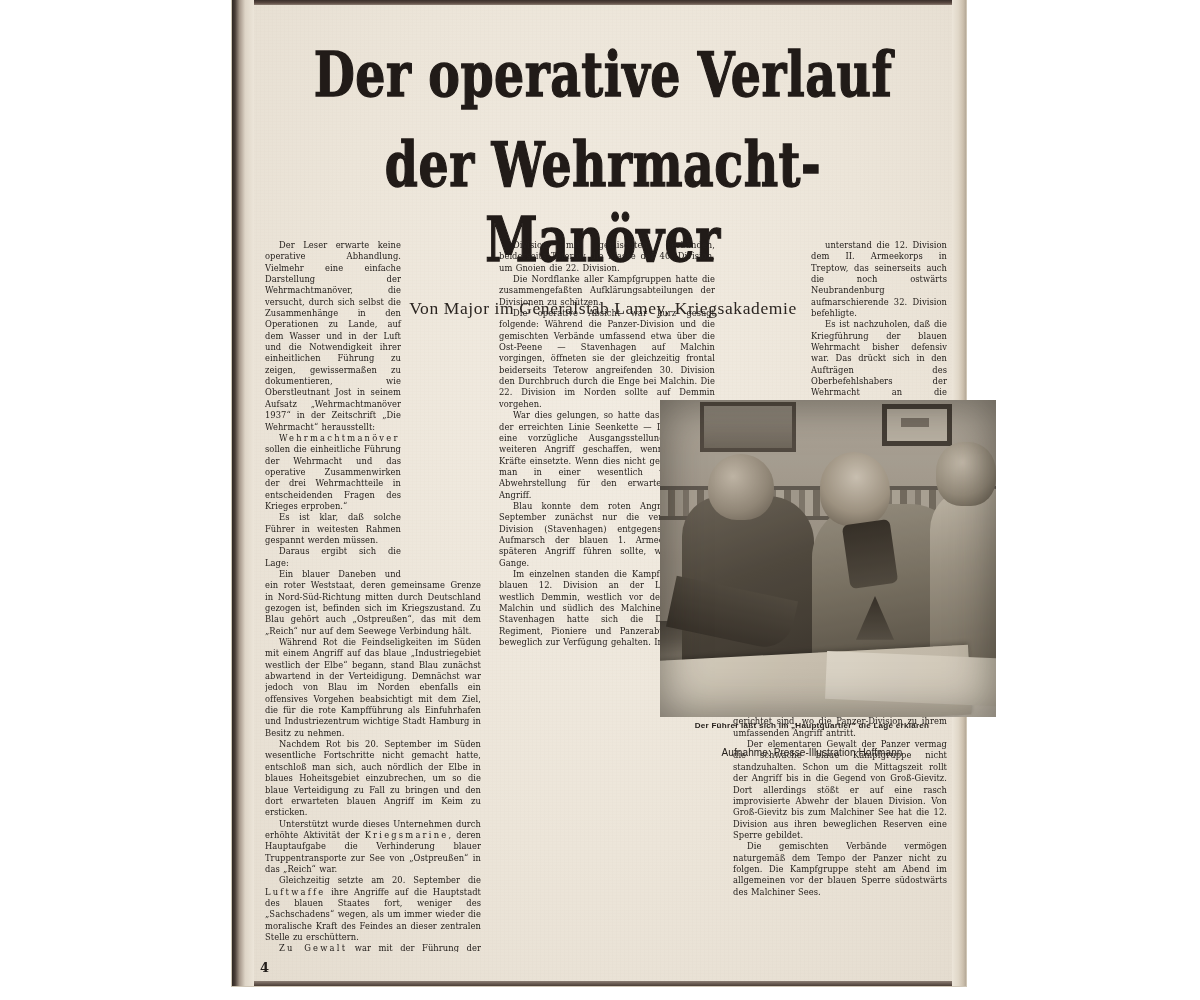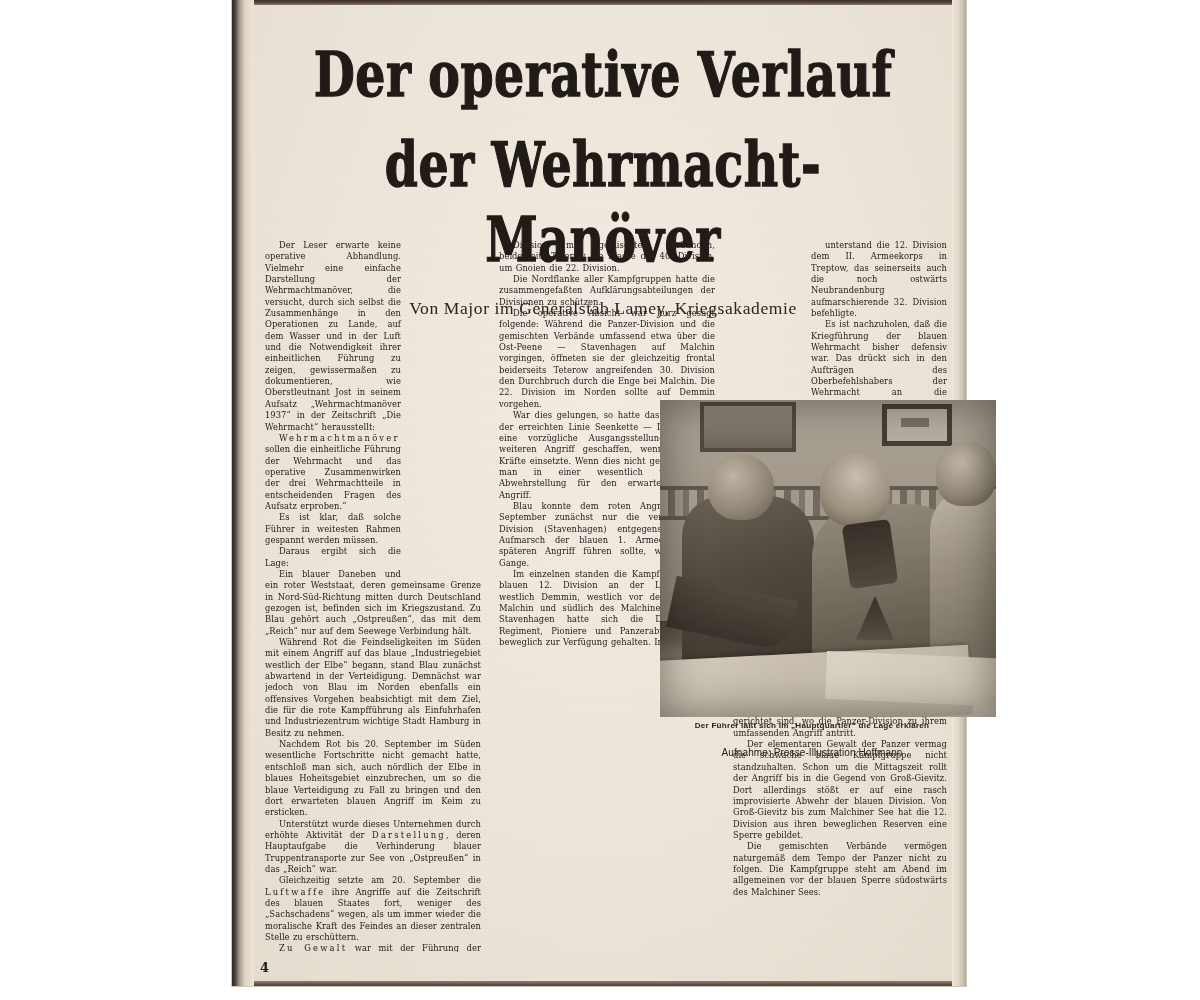--- a/index.html
+++ b/index.html
@@ -331,28 +331,28 @@
     </div>
 
     <div class="byline">Von Major im Generalstab Lamey, Kriegsakademie</div>
 
     <div class="columns">
 
       <div class="col left">
         <div class="fraktur">
           <div class="wrap-blocker-l"></div>
           <p>Der Leser erwarte keine operative Abhandlung. Vielmehr eine einfache Darstellung der Wehrmachtmanöver, die versucht, durch sich selbst die Zusammenhänge in den Operationen zu Lande, auf dem Wasser und in der Luft und die Notwendigkeit ihrer einheitlichen Führung zu zeigen, gewissermaßen zu dokumentieren, wie Oberstleutnant Jost in seinem Aufsatz „Wehrmachtmanöver 1937“ in der Zeitschrift „Die Wehrmacht“ herausstellt:</p>
-          <p><span class="sp">Wehrmachtmanöver</span><span> sollen die einheitliche Führung der Wehrmacht und das operative Zusammenwirken der drei Wehrmachtteile in entscheidenden Fragen des Aufsatz erproben.“</span></p>
+          <p><span class="sp">Wehrmachtmanöver</span><span> sollen die einheitliche Führung der Wehrmacht und das operative Zusammenwirken der drei Wehrmachtteile in entscheidenden Fragen des Krieges erproben.“</span></p>
           <p>Es ist klar, daß solche Führer in weitesten Rahmen gespannt werden müssen.</p>
           <p>Daraus ergibt sich die Lage:</p>
           <p>Ein blauer Daneben und ein roter Weststaat, deren gemeinsame Grenze in Nord-Süd-Richtung mitten durch Deutschland gezogen ist, befinden sich im Kriegszustand. Zu Blau gehört auch „Ostpreußen“, das mit dem „Reich“ nur auf dem Seewege Verbindung hält.</p>
           <p>Während Rot die Feindseligkeiten im Süden mit einem Angriff auf das blaue „Industriegebiet westlich der Elbe“ begann, stand Blau zunächst abwartend in der Verteidigung. Demnächst war jedoch von Blau im Norden ebenfalls ein offensives Vorgehen beabsichtigt mit dem Ziel, die für die rote Kampfführung als Einfuhrhafen und Industriezentrum wichtige Stadt Hamburg in Besitz zu nehmen.</p>
           <p>Nachdem Rot bis 20. September im Süden wesentliche Fortschritte nicht gemacht hatte, entschloß man sich, auch nördlich der Elbe in blaues Hoheitsgebiet einzubrechen, um so die blaue Verteidigung zu Fall zu bringen und den dort erwarteten blauen Angriff im Keim zu ersticken.</p>
-          <p><span>Unterstützt wurde dieses Unternehmen durch erhöhte Aktivität der </span><span class="sp">Darstellung</span><span>, deren Hauptaufgabe die Verhinderung blauer Truppentransporte zur See von „Ostpreußen“ in das „Reich“ war.</span></p>
-          <p><span>Gleichzeitig setzte am 20. September die </span><span class="sp">Luftwaffe</span><span> ihre Angriffe auf die Zeitschrift des blauen Staates fort, weniger des „Sachschadens“ wegen, als um immer wieder die moralische Kraft des Feindes an dieser zentralen Stelle zu erschüttern.</span></p>
+          <p><span>Unterstützt wurde dieses Unternehmen durch erhöhte Aktivität der </span><span class="sp">Kriegsmarine</span><span>, deren Hauptaufgabe die Verhinderung blauer Truppentransporte zur See von „Ostpreußen“ in das „Reich“ war.</span></p>
+          <p><span>Gleichzeitig setzte am 20. September die </span><span class="sp">Luftwaffe</span><span> ihre Angriffe auf die Hauptstadt des blauen Staates fort, weniger des „Sachschadens“ wegen, als um immer wieder die moralische Kraft des Feindes an dieser zentralen Stelle zu erschüttern.</span></p>
           <p><span class="sp">Zu Gewalt</span><span> war mit der Führung der Operationen das X. Armeekorps (Güstrow) beauftragt.</span></p>
 
         </div>
       </div>
 
       <div class="col mid">
         <div class="fraktur">
           <p>Division mit gemischten Verbänden, beiderseits Teterow die Masse der 40. Division, um Gnoien die 22. Division.</p>
           <p>Die Nordflanke aller Kampfgruppen hatte die zusammengefaßten Aufklärungsabteilungen der Divisionen zu schützen.</p>
           <p>Die operative Absicht war kurz gesagt folgende: Während die Panzer-Division und die gemischten Verbände umfassend etwa über die Ost-Peene — Stavenhagen auf Malchin vorgingen, öffneten sie der gleichzeitig frontal beiderseits Teterow angreifenden 30. Division den Durchbruch durch die Enge bei Malchin. Die 22. Division im Norden sollte auf Demmin vorgehen.</p>

